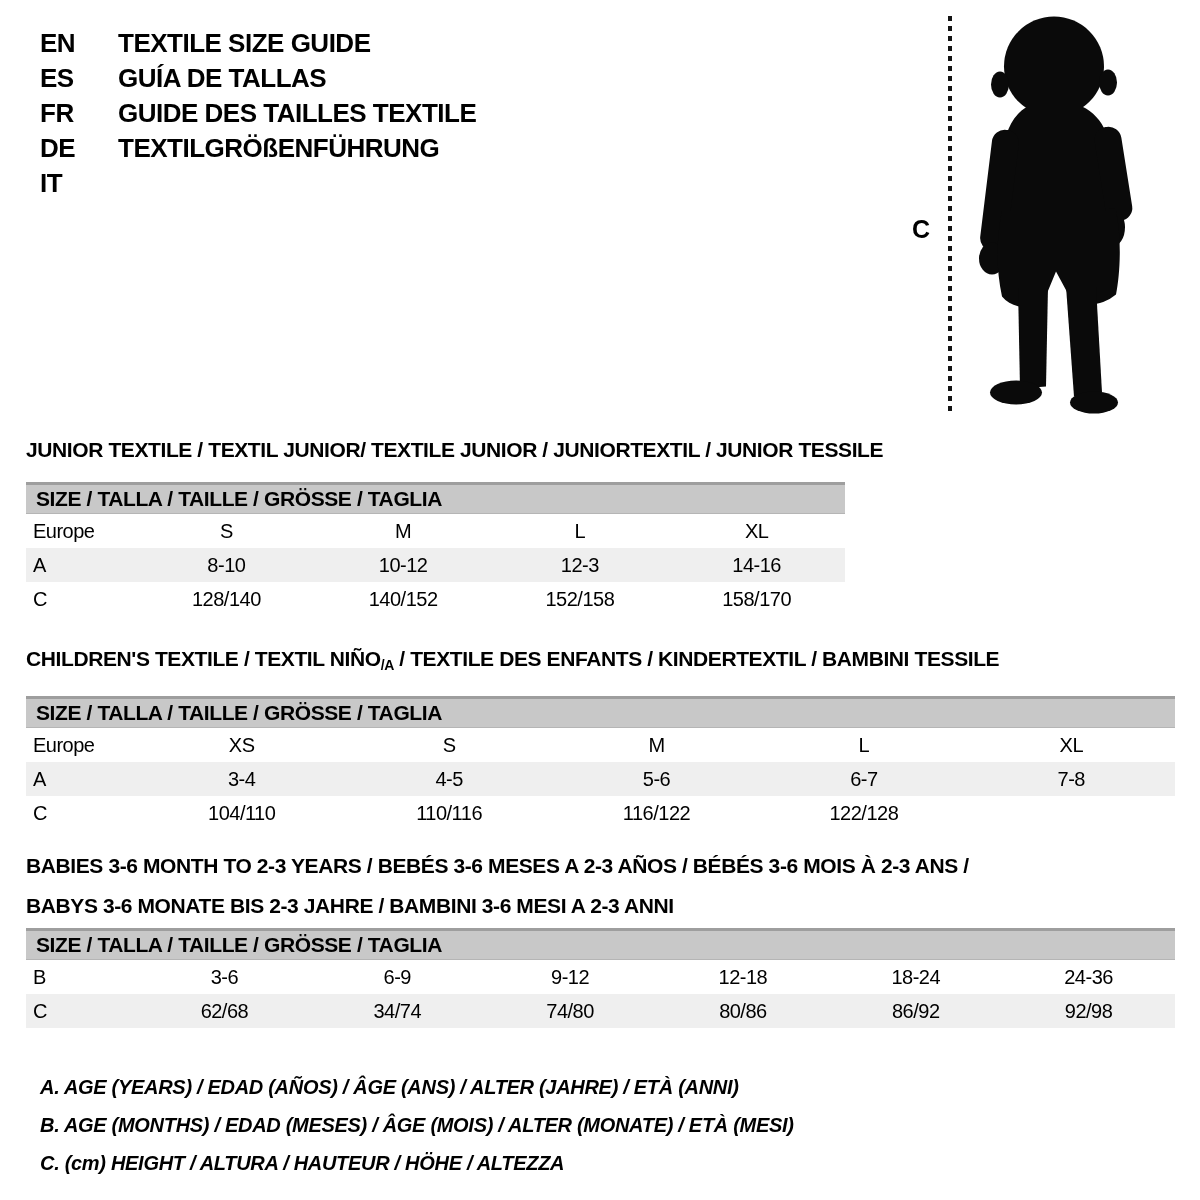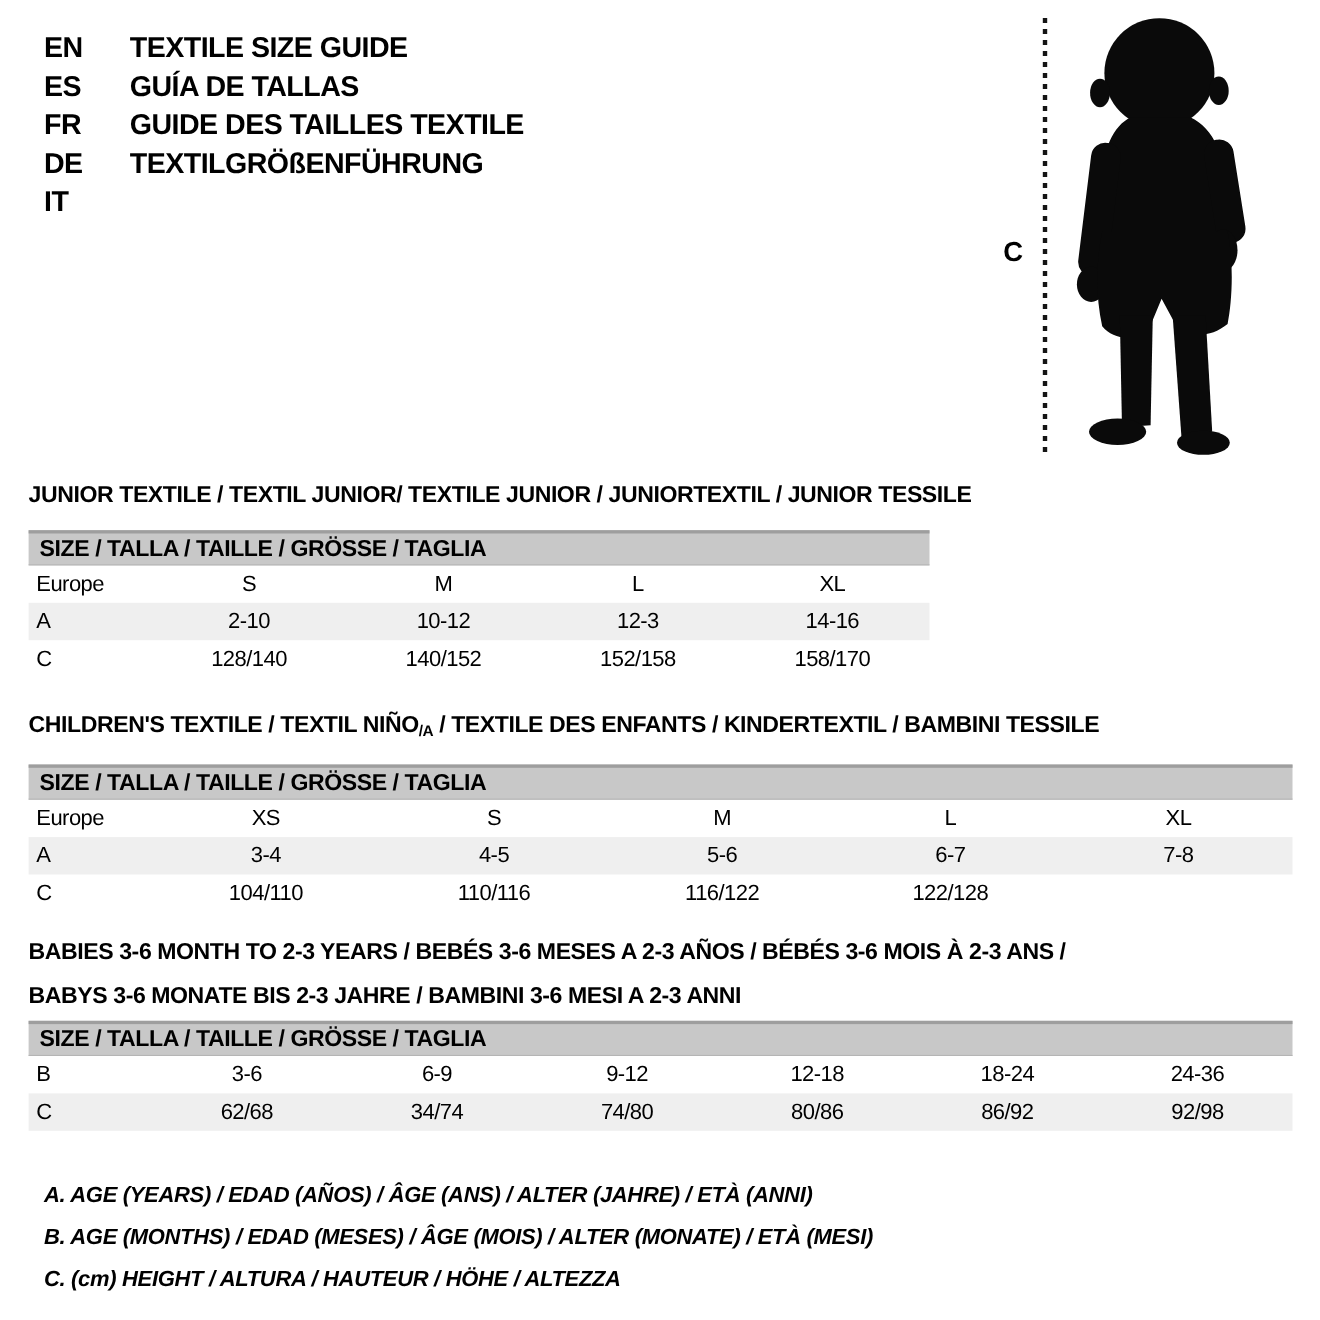--- a/index.html
+++ b/index.html
@@ -115,21 +115,21 @@
       </div>
       <div class="trow" style="--cols: 4;">
         <div class="rlabel">Europe</div>
         <div class="val">S</div>
         <div class="val">M</div>
         <div class="val">L</div>
         <div class="val">XL</div>
       </div>
       <div class="trow shaded" style="--cols: 4;">
         <div class="rlabel">A</div>
-        <div class="val">2-10</div>
+        <div class="val">8-10</div>
         <div class="val">10-12</div>
         <div class="val">12-3</div>
         <div class="val">14-16</div>
       </div>
       <div class="trow" style="--cols: 4;">
         <div class="rlabel">C</div>
         <div class="val">128/140</div>
         <div class="val">140/152</div>
         <div class="val">152/158</div>
         <div class="val">158/170</div>

